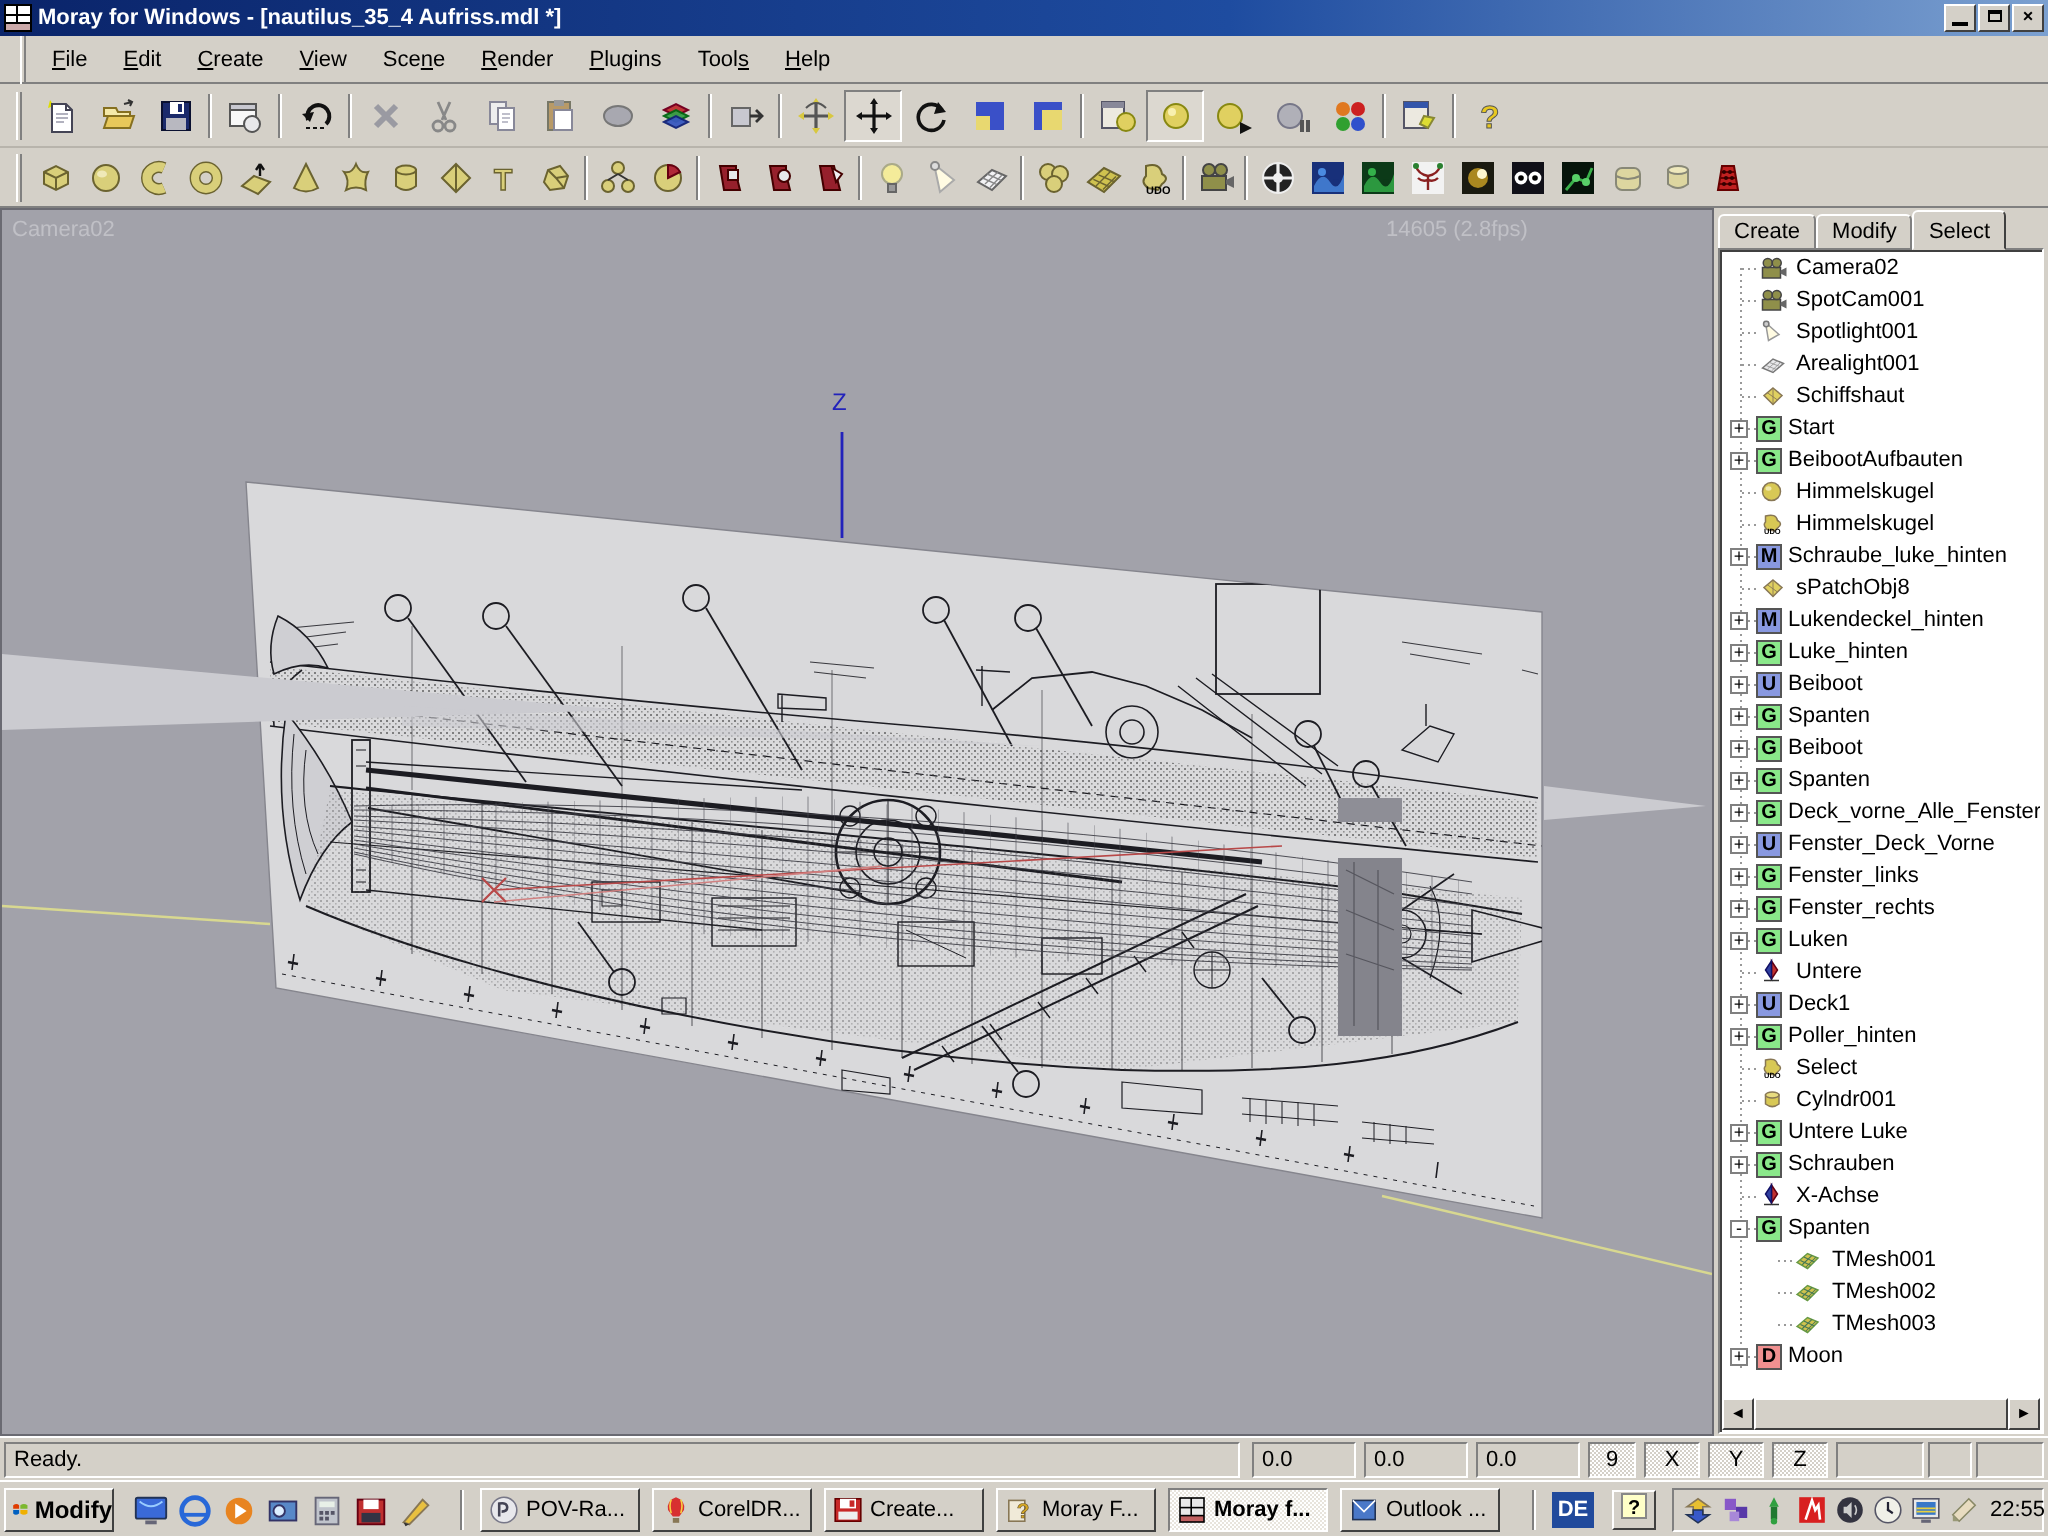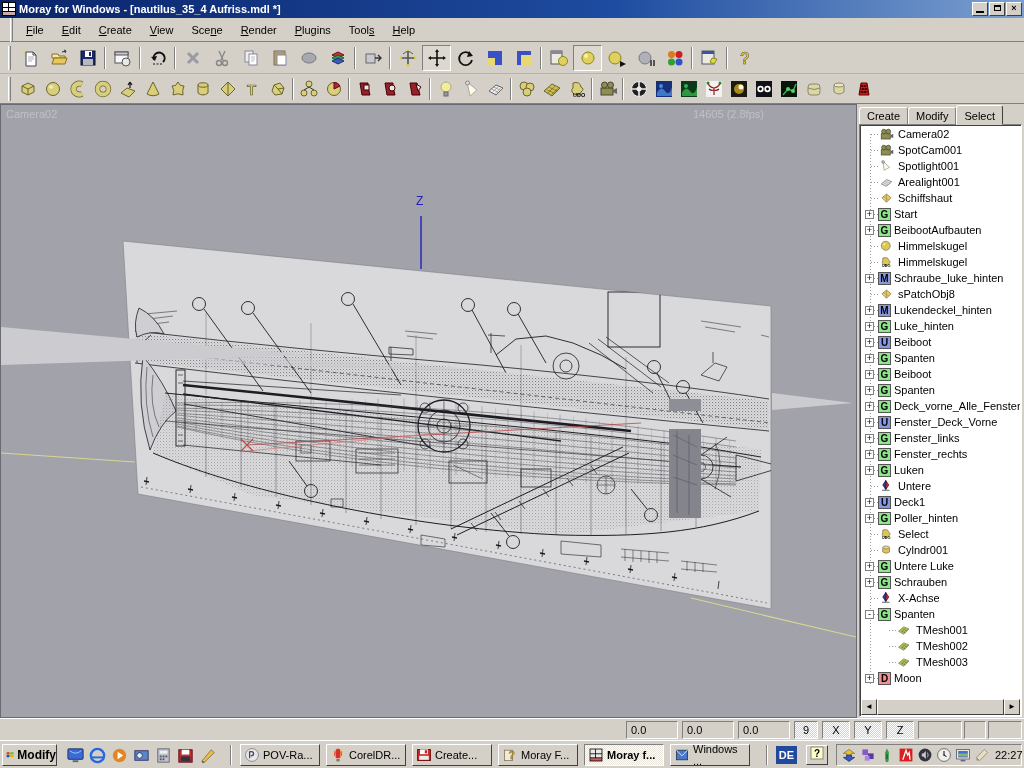--- a/index.html
+++ b/index.html
@@ -932,20 +932,21 @@
       </div>
     <div class="hscroll">
       <div class="sarrow">◄</div>
       <div class="sthumb"></div>
       <div class="sarrow">►</div>
     </div>
   </div>
 </div>
 
 <div class="statusbar">
+  <div class="spanel" style="left:2px;width:618px;">Ready.</div>
   <div class="spanel" style="left:626px;width:52px;">0.0</div>
   <div class="spanel" style="left:682px;width:52px;">0.0</div>
   <div class="spanel" style="left:738px;width:52px;">0.0</div>
   <div class="stoggle" style="left:794px;width:24px;">9</div>
   <div class="stoggle" style="left:822px;width:28px;">X</div>
   <div class="stoggle" style="left:854px;width:28px;">Y</div>
   <div class="stoggle" style="left:886px;width:28px;">Z</div>
   <div class="spanel" style="left:918px;width:44px;"></div>
   <div class="spanel" style="left:964px;width:22px;"></div>
   <div class="spanel" style="left:988px;width:34px;"></div>
@@ -1040,21 +1041,21 @@
             <rect x="10" y="9" width="7" height="4" fill="#e8e8e8"></rect>
             <rect x="3" y="14" width="14" height="3" fill="#c06060"></rect>
           </svg></span>
         <span>Moray f...</span>
       </div>
       <div class="taskbtn" style="left: 670px;">
         <span style="width: 16px; height: 16px; display: inline-block;"><svg width="16" height="16" viewBox="0 0 20 20">
             <rect x="3" y="4" width="14" height="12" fill="#4a78c8" stroke="#235"></rect>
             <path d="M3 4 L10 11 L17 4" fill="none" stroke="#fff"></path>
           </svg></span>
-        <span>Windows ...</span>
+        <span>Outlook ...</span>
       </div>
     </div>
   <div class="tbsep" style="left:766px;"></div>
   <div class="deicon" style="left:776px;">DE</div>
   <div class="helpbtn" style="left:806px;">
     <svg width="14" height="14" viewBox="0 0 14 14">
         <rect x="1" y="1" width="12" height="12" fill="#ffffc8" stroke="#888"></rect>
         <text x="4" y="11" font-size="10" font-weight="bold" fill="#000">?</text>
       </svg>
   </div>
@@ -1092,15 +1093,15 @@
             <rect x="2" y="3" width="16" height="12" fill="#e8e8e8" stroke="#556"></rect>
             <rect x="4" y="5" width="12" height="8" fill="#3878c8"></rect>
             <path d="M4 9 H16 M4 11 H16" stroke="#e8d040"></path>
             <rect x="7" y="16" width="6" height="2" fill="#667"></rect>
           </svg></span>
         <span style="width: 16px; height: 16px; display: inline-block;"><svg width="16" height="16" viewBox="0 0 20 20">
             <path d="M3 13 L13 3 L17 7 L7 17 Z" fill="#e8dcc0" stroke="#886"></path>
             <path d="M3 13 L7 17 L3 17 Z" fill="#997"></path>
           </svg></span>
       </span>
-    <span class="trayclock">22:27</span>
+    <span class="trayclock">22:55</span>
   </div>
 </div>
 
 </body></html>

